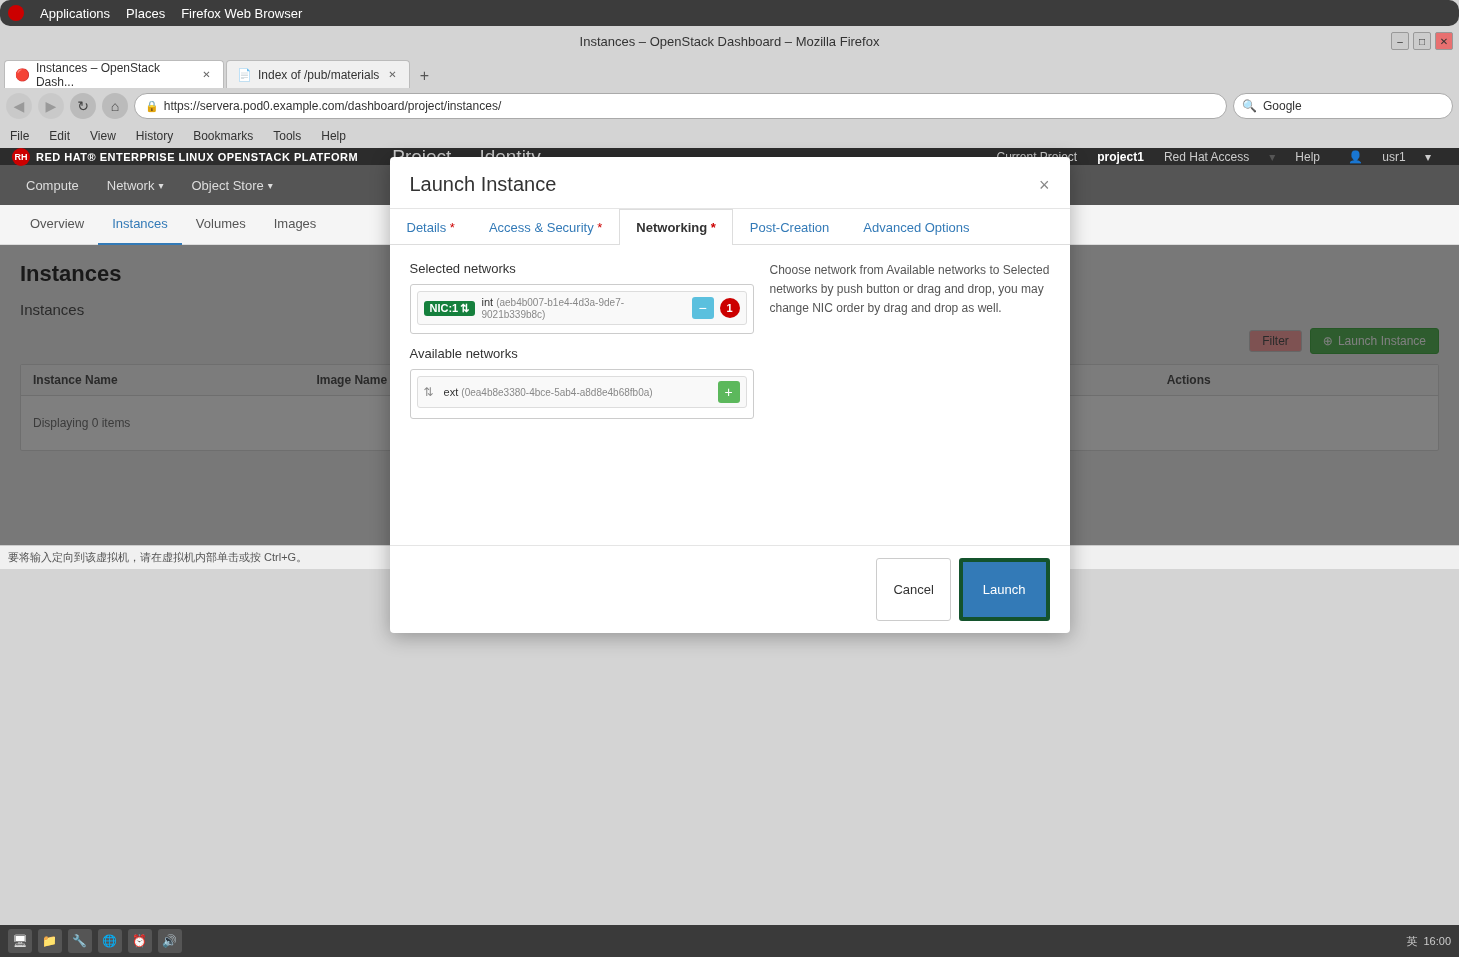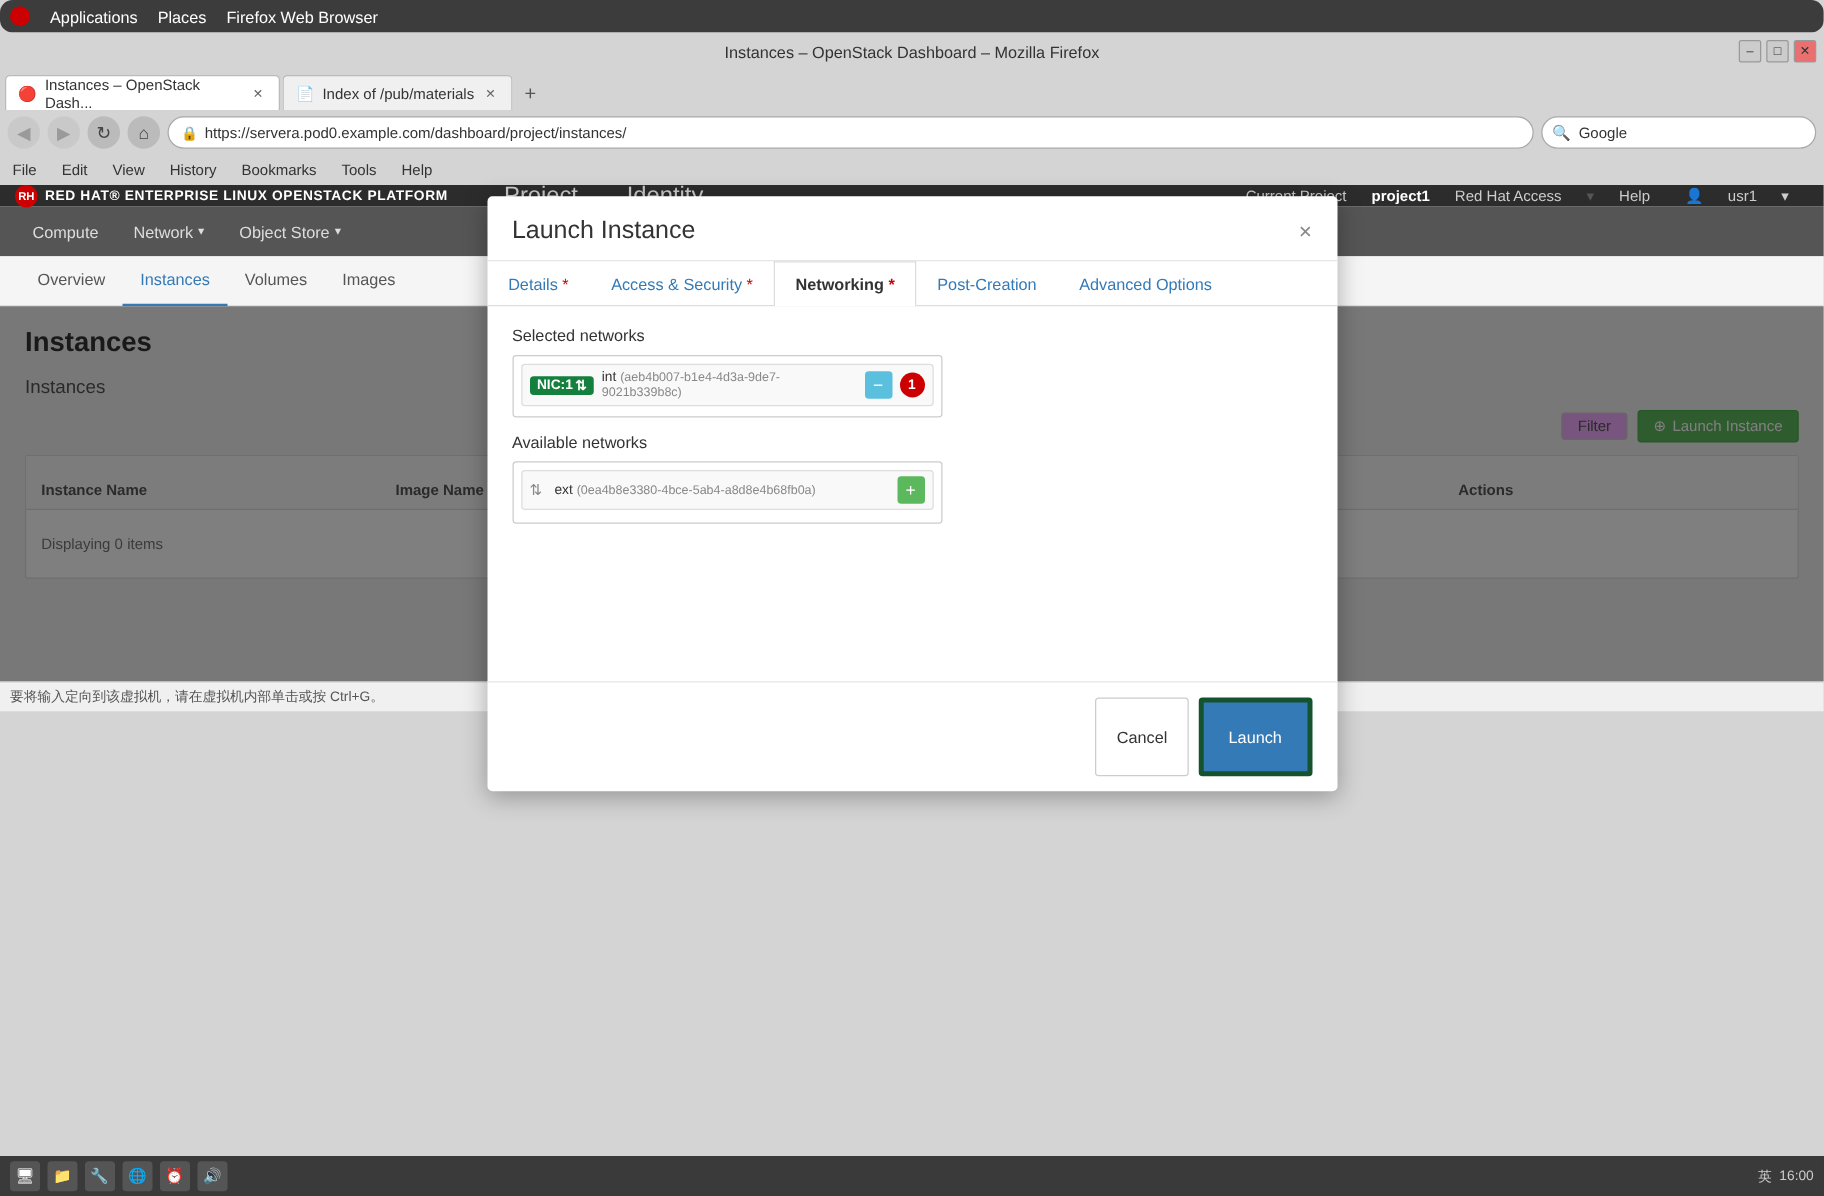--- a/index.html
+++ b/index.html
@@ -143,21 +143,21 @@
 
     
     .os-nav {
       height: 17px;
       background: #2c2c2c;
       display: flex;
       align-items: center;
       padding: 0 12px;
       color: #fff;
       font-size: 13px;
-      gap: 11px;
+      gap: 0;
     }
     .os-brand {
       display: flex;
       align-items: center;
       gap: 6px;
       margin-right: 20px;
     }
     .rh-logo {
       width: 18px; height: 18px;
       background: #cc0000;
@@ -274,30 +274,29 @@
       display: flex;
       background: #f9f9f9;
       border-bottom: 1px solid #ddd;
       font-weight: bold;
       font-size: 12px;
       color: #555;
     }
     .table-header div, .table-row-cells div {
       padding: 8px 12px;
       flex: 1;
-      margin-top: 12px;
     }
     .table-empty {
       padding: 20px 12px;
       color: #777;
       font-size: 12px;
     }
     .filter-btn {
       padding: 3px 12px;
-      background: #f0abfc;
+      background: #fca5a5;
       border: 1px solid #ccc;
       border-radius: 3px;
       font-size: 12px;
       cursor: pointer;
       color: #555;
     }
     .launch-btn-bg {
       padding: 5px 12px;
       background: #5cb85c;
       border: 1px solid #4cae4c;
@@ -697,20 +696,23 @@
               <span style="color:#888;margin-right:4px;">⇅</span>
               <span class="network-name">
                 <span>ext</span>
                 <span style="font-size:10px;color:#888;">(0ea4b8e3380-4bce-5ab4-a8d8e4b68fb0a)</span>
               </span>
               <button class="add-btn">+</button>
             </div>
           </div>
         </div>
 
+        <div class="modal-right">
+          <p>Choose network from Available networks to Selected networks by push button or drag and drop, you may change NIC order by drag and drop as well.</p>
+        </div>
       </div>
 
       <div class="modal-footer">
         <button class="btn-cancel">Cancel</button>
         <button class="btn-launch">Launch</button>
       </div>
     </div>
   </div>
 </div>
 

